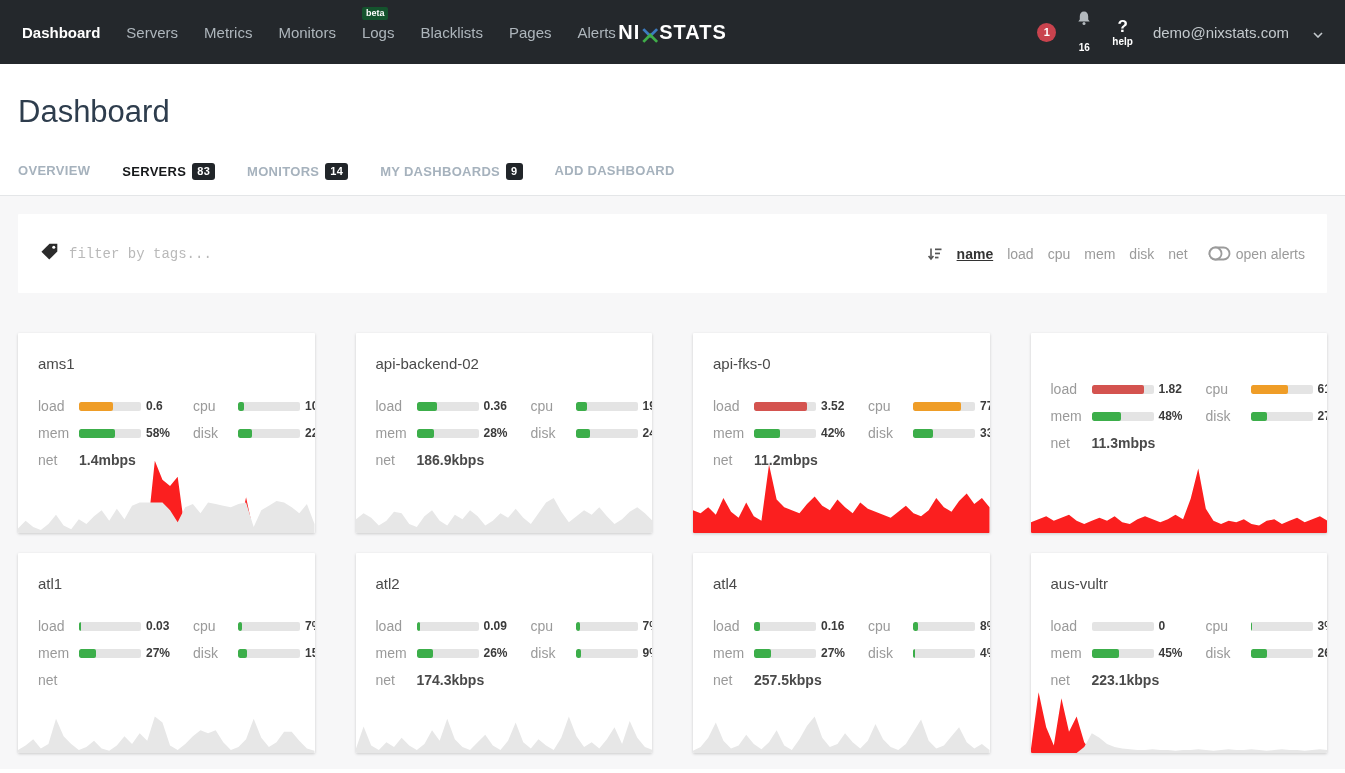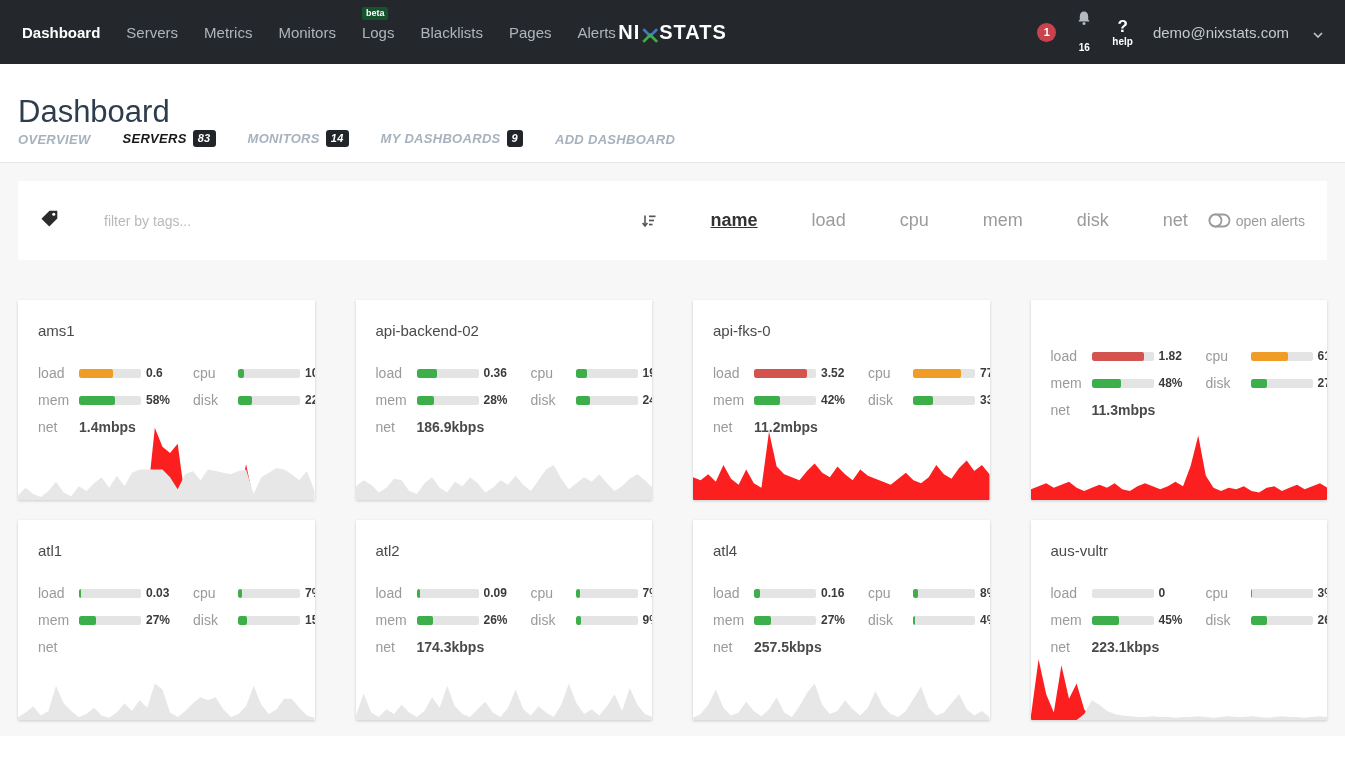--- a/index.html
+++ b/index.html
@@ -27,38 +27,38 @@
     cursor:pointer; line-height:1; }
   .bell-count { color:#fff; font-size:10px; font-weight:bold; margin-top:14px; }
   .help-q { color:#fff; font-size:17px; font-weight:bold; }
   .help-label { color:#fff; font-size:10px; font-weight:bold; margin-top:2px; }
   .user-menu { display:flex; align-items:center; gap:24px; color:#c3c9cd;
     font-size:15px; cursor:pointer; }
 
   
   .page-head { background:#fff; padding:30px 18px 0; border-bottom:1px solid #e4e6e8; }
   .page-title { font-size:31px; color:#2e3d4d; font-weight:400; }
-  .tabs { display:flex; align-items:flex-end; gap:32px; padding-bottom:15px;font-style:italic; }
+  .tabs { display:flex; align-items:flex-start; gap:32px; margin-top:33px; padding-bottom:15px; }
   .tab { font-size:13px; color:#a6b2bd; letter-spacing:.3px; cursor:pointer;
     display:flex; align-items:center; gap:6px; font-weight:bold; }
   .tab.active { color:#16181a; }
   .tab-count { background:#212529; color:#fff; font-size:11px; font-weight:bold;
     border-radius:3px; padding:2px 5px; line-height:1.2; }
 
   
   .content { background:#f7f7f8; padding:18px 18px 16px; height:573px; }
 
   .filter-bar { background:#fff; height:79px; display:flex; align-items:center;
     padding:0 22px; border-radius:1px; }
   .tag-icon { margin-right:10px; flex:0 0 auto; }
   .filter-input { border:none; outline:none; font-size:14px; color:#a16207; width:300px;
-    font-family:Liberation Sans, sans-serif; background:transparent;margin-left:35px; }
+    font-family:Liberation Mono, monospace; background:transparent; }
   .filter-input::placeholder { color:#b9b9b9; }
   .sort-area { margin-left:auto; display:flex; align-items:center; gap:14px; }
-  .sort-option { font-size:18px; color:#9b9b9b; cursor:pointer;margin-left:40px; }
+  .sort-option { font-size:14px; color:#9b9b9b; cursor:pointer; }
   .sort-option.active { color:#333; font-weight:bold; text-decoration:underline; }
   .open-alerts { display:flex; align-items:center; gap:5px; cursor:pointer;
     color:#9b9b9b; font-size:14px; margin-left:6px; }
 
   
   .cards { margin-top:40px; display:grid; grid-template-columns:repeat(4,1fr);
     gap:20px 41px; }
   .card { position:relative; background:#fff; height:200px; border-radius:1px;
     box-shadow:0 1px 3px rgba(0,0,0,.18); padding:22px 20px 0; overflow:hidden;
     cursor:pointer; }

